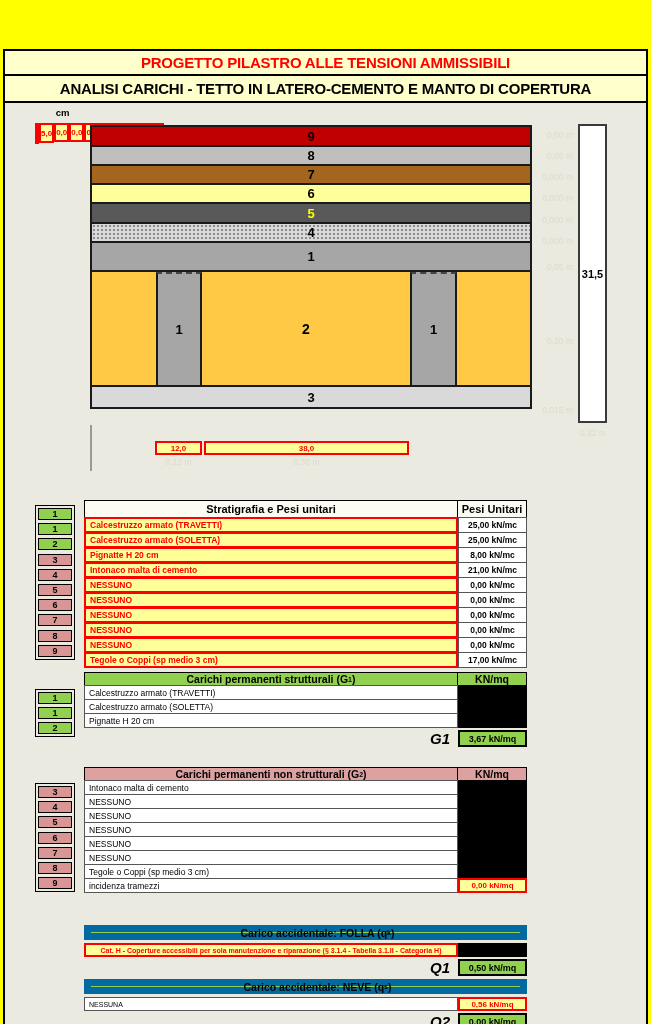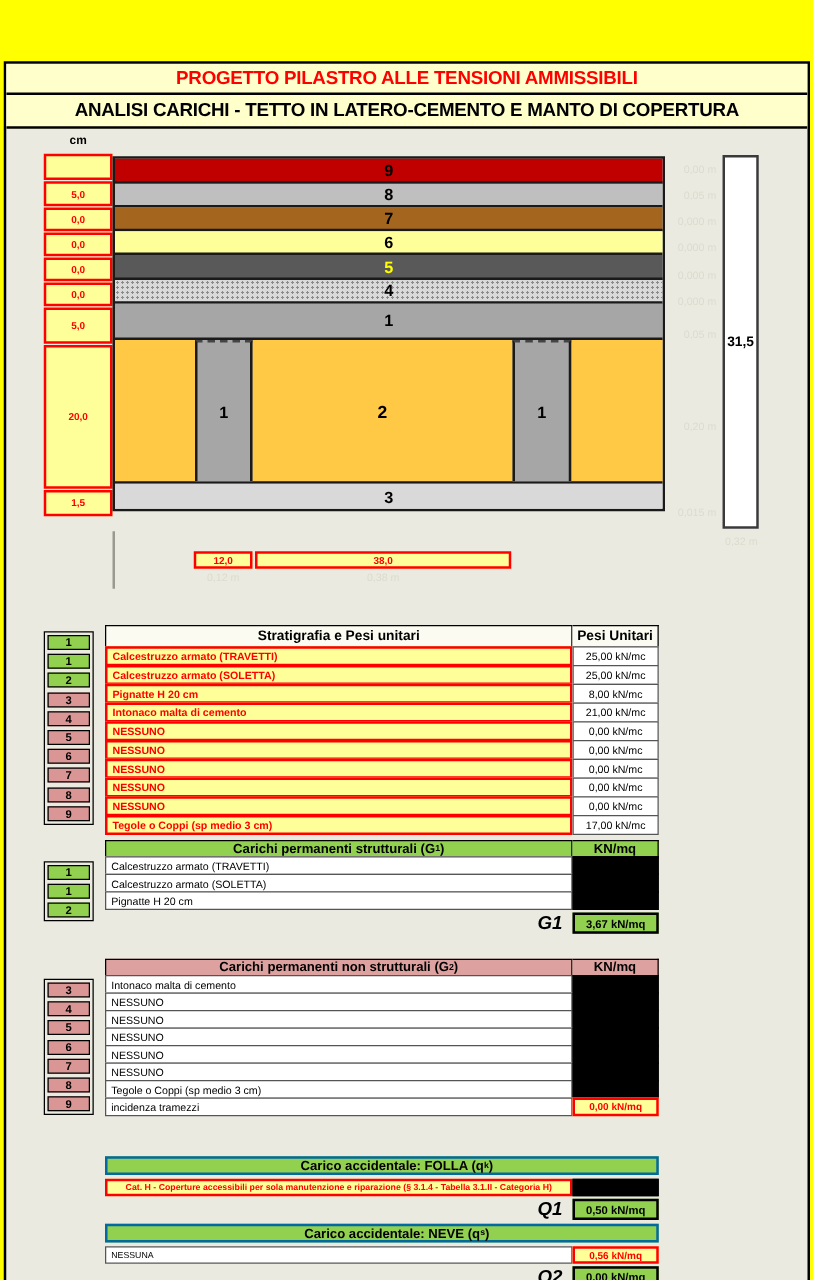--- a/index.html
+++ b/index.html
@@ -9,21 +9,21 @@
   .sheet { position:relative; width:100%; height:100%; background:#EAEAE1; border:2px solid #000; overflow:hidden;margin-top:46px; }
 
   
   .titlebar { position:absolute; left:0; top:0; right:0; height:52px; background:#FFFFCC; border-bottom:2px solid #000; }
   .title-row { height:25px; display:flex; align-items:center; justify-content:center; font-weight:bold; font-size:15px; letter-spacing:-0.2px; }
   .title-row.first { border-bottom:2px solid #000; color:#FF0000; }
   .title-row.second { color:#000; height:25px; }
 
   
   .cmhdr { position:absolute; left:30px; top:56px; width:55px; text-align:center; font-size:9.5px; font-weight:bold; color:#000; }
-  .cmboxes { position:absolute; left:30px; top:72px; width:55px; display:flex; flex-direction:column; }
+  .cmboxes { position:absolute; left:30px; top:72px; width:55px; display:flex; }
   .cmbox { width:100%; background:#FFFF99; border:2px solid #FF0000; margin-bottom:1px;
            display:flex; align-items:center; justify-content:center;
            color:#FF0000; font-size:8px; font-weight:bold; }
   .cmbox:nth-of-type(1){height:21px;} .cmbox:nth-of-type(2){height:20px;}
   .cmbox:nth-of-type(3){height:19px;} .cmbox:nth-of-type(4){height:19px;}
   .cmbox:nth-of-type(5){height:19px;} .cmbox:nth-of-type(6){height:19px;}
   .cmbox:nth-of-type(7){height:29px;} .cmbox:nth-of-type(8){height:115px;}
   .cmbox:nth-of-type(9){height:21px;}
 
   
@@ -85,21 +85,21 @@
   .th { border:1px solid #000; display:flex; align-items:center; justify-content:center;
         font-weight:bold; font-size:11px; }
   .th.name { width:374px; } .th.unit { width:69px; margin-left:0; border-left:none; }
   .cream { background:#FBFBF1; }
   .greenbg { background:#92D050; }
   .rosebg { background:#DDA29F; }
   .trow { display:flex; margin-top:-1px; }
   .mat { width:374px; height:16px; background:#FFFF99; border:2px solid #FF0000;
          color:#FF0000; font-size:8.5px; font-weight:bold; display:flex; align-items:center; padding-left:4px; }
   .val { width:69px; height:16px; border:1px solid #555; background:#fff;
-         display:flex; align-items:center; justify-content:center; font-size:8.5px; color:#000; }
+         display:flex; align-items:center; justify-content:center; font-size:8.5px; color:#000;font-weight:bold; }
   .val.black { background:#000; border:1px solid #000; }
   .lblcell { width:374px; height:15px; background:#fff; border:1px solid #555;
              font-size:8.5px; color:#000; display:flex; align-items:center; padding-left:4px; }
   .yellow-input { width:69px; background:#FFFF99; border:2px solid #FF0000;
                   color:#FF0000; font-size:8px; font-weight:bold;
                   display:flex; align-items:center; justify-content:center; }
   .total { display:flex; justify-content:flex-end; align-items:center; margin-top:2px; }
   .tlabel { font-size:15px; font-weight:bold; font-style:italic; color:#000; margin-right:8px; }
   .tval { width:69px; height:17px; background:#92D050; border:2px solid #000;
           display:flex; align-items:center; justify-content:center;
@@ -116,21 +116,21 @@
 
   
   .strat { top:449px; } .strat-nums { top:454px; }
   .strat .th { height:18px; }
   .g1 { top:621px; } .g1-nums { top:638px; }
   .g1 .th, .g2 .th { height:14px; font-size:10.5px; }
   .g1 .lblcell, .g2 .lblcell { height:15px; }
   .g1 .val, .g2 .val { height:15px; }
   .g2 { top:716px; } .g2-nums { top:732px; }
   .folla { top:874px; } .neve { top:928px; }
-  .ghead { height:15px; background:#92D050; border:2px solid #0369a1;
+  .ghead { height:15px; background:#92D050; border:7px solid #0369a1;
            display:flex; align-items:center; justify-content:center;
            font-size:10.5px; font-weight:bold;padding-left:24px; }
   .catrow { margin-top:3px; }
   .cat { width:374px; height:14px; background:#FFFF99; border:2px solid #FF0000;
          color:#FF0000; font-size:7px; font-weight:bold;
          display:flex; align-items:center; justify-content:center; white-space:nowrap; }
   .folla .val.black { height:14px; }
   .nrow { margin-top:3px; display:flex; }
   .nrow .lblcell { height:14px; font-size:7px; }
   .nrow .yellow-input { height:14px; }

